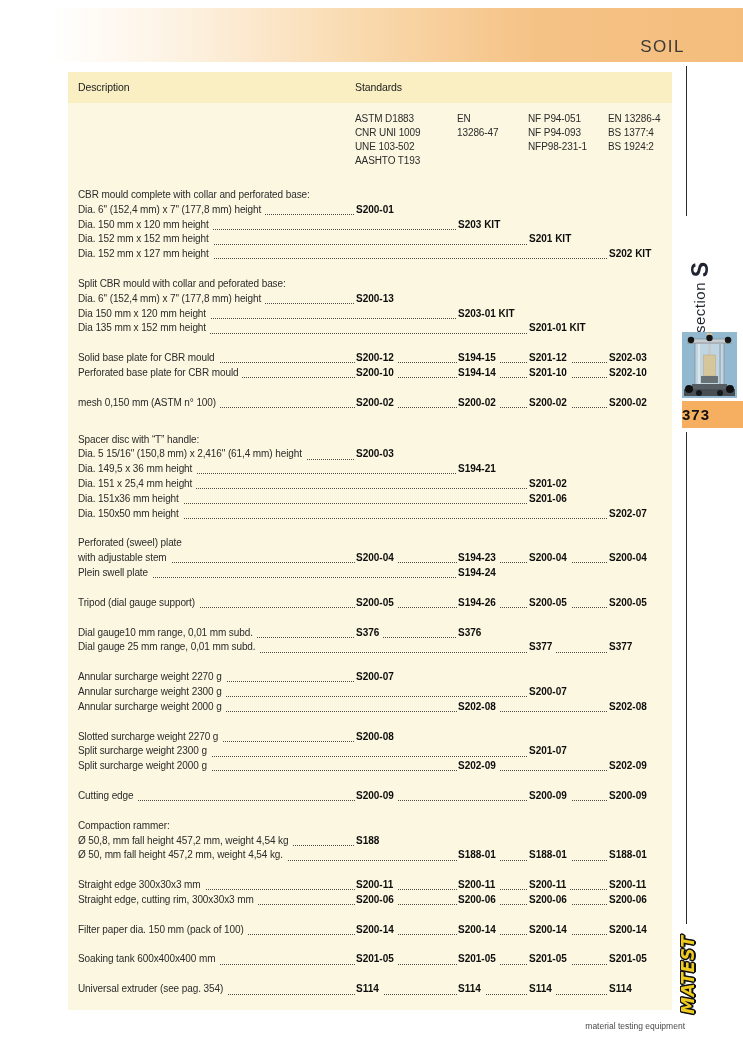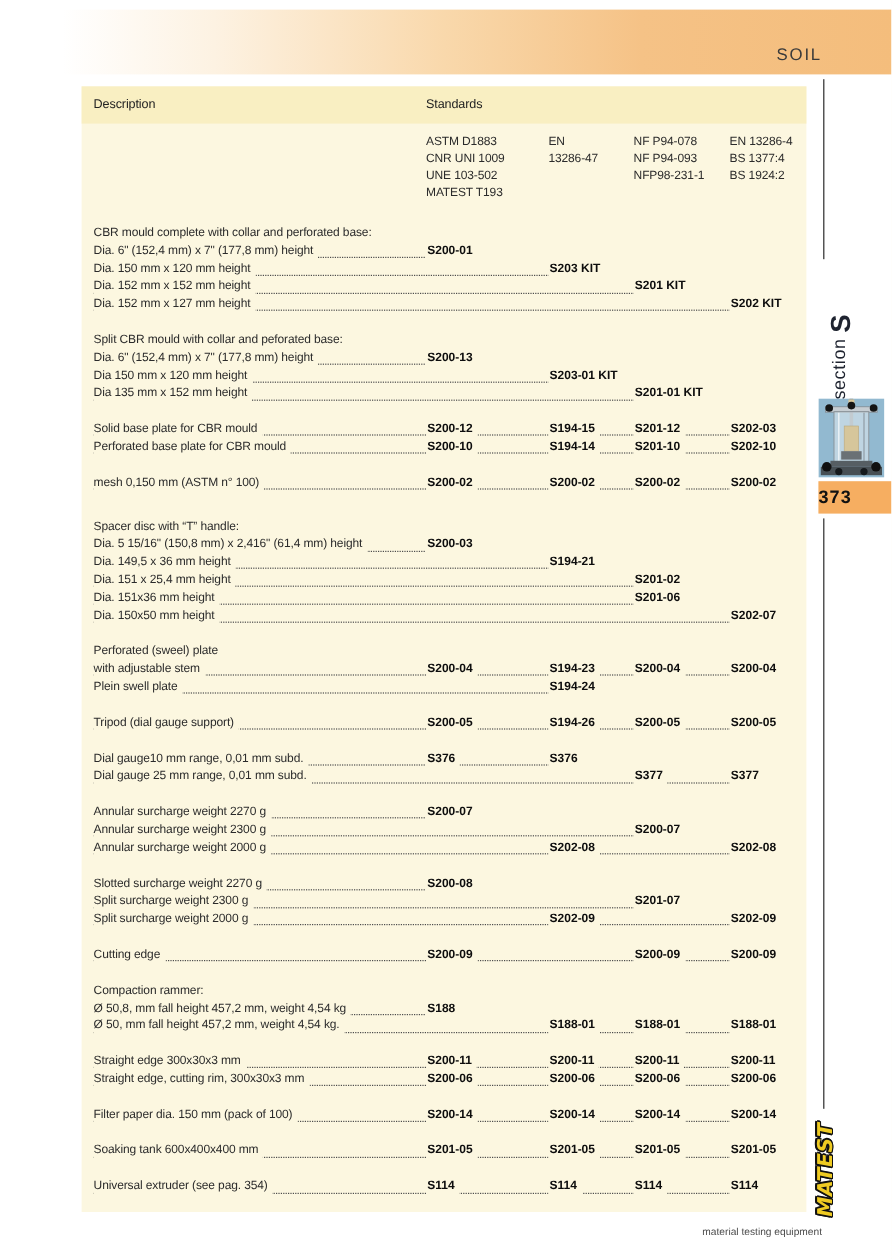--- a/index.html
+++ b/index.html
@@ -14,21 +14,21 @@
   .page{
     position:relative;width:743px;height:1049px;background:#ffffff;overflow:hidden;
     font-family:"Liberation Sans",sans-serif;color:var(--ink);
   }
   
   .top-band{
     position:absolute;left:0;top:8px;width:743px;height:54px;
     background:linear-gradient(90deg,#ffffff 0%,#ffffff 7%,#fdf2e2 24%,#f9d8ab 50%,#f5c286 72%,#f4bd7c 100%);
   }
   .soil{
-    position:absolute;top:29px;right:58px;font-size:14px;letter-spacing:1.5px;color:#3a3a3a;
+    position:absolute;top:29px;right:58px;font-size:17px;letter-spacing:1.5px;color:#3a3a3a;
   }
   
   .panel{
     position:absolute;left:68px;top:72px;width:604px;height:938px;background:var(--cream);
     font-size:10px;letter-spacing:-0.1px;
   }
   .panel-header{position:relative;height:31px;background:var(--header-cream);}
   .panel-header span{position:absolute;top:9px;font-size:10.5px;color:#222;}
   .ph-desc{left:10px;}
   .ph-std{left:287px;}
@@ -84,28 +84,28 @@
   <div class="panel">
     <div class="panel-header">
       <span class="ph-desc">Description</span>
       <span class="ph-std">Standards</span>
     </div>
     <div class="standards">
         <div class="std-col" style="left: 287px;">
           <div>ASTM D1883</div>
           <div>CNR UNI 1009</div>
           <div>UNE 103-502</div>
-          <div>MATEST T193</div>
+          <div>AASHTO T193</div>
         </div>
         <div class="std-col" style="left: 389px;">
           <div>EN</div>
           <div>13286-47</div>
         </div>
         <div class="std-col" style="left: 460px;">
-          <div>NF P94-078</div>
+          <div>NF P94-051</div>
           <div>NF P94-093</div>
           <div>NFP98-231-1</div>
         </div>
         <div class="std-col" style="left: 540px;">
           <div>EN 13286-4</div>
           <div>BS 1377:4</div>
           <div>BS 1924:2</div>
         </div>
       </div>
     <div class="rows">

